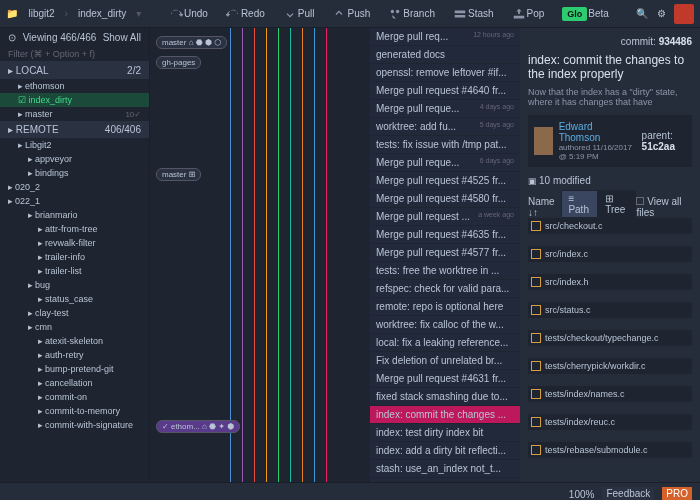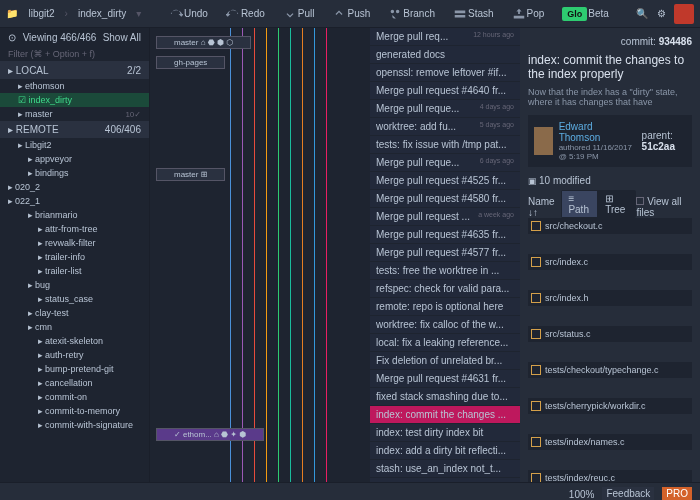--- a/index.html
+++ b/index.html
@@ -17,41 +17,41 @@
 .main{flex:1;display:flex;overflow:hidden}
 .sidebar{width:150px;background:#1e2430;border-right:1px solid #1a1f2a;display:flex;flex-direction:column;overflow-y:auto}
 .sb-head{display:flex;justify-content:space-between;padding:4px 8px;font-size:9px;color:#8a96a8}
 .filter{padding:2px 8px;font-size:9px;color:#667;border-bottom:1px solid #2a3140}
 .section-hdr{display:flex;justify-content:space-between;padding:3px 8px;background:#2a3140;font-size:9px}
 .tree-item{padding:2px 8px;font-size:9px;display:flex;align-items:center;gap:3px;cursor:pointer}
 .tree-item.sel{background:#1b4a3a;color:#3fd98a}
 .tree-item .badge{margin-left:auto;font-size:8px;color:#667}
 .indent1{padding-left:18px}.indent2{padding-left:28px}.indent3{padding-left:38px}
 .graph{width:220px;background:#1e2430;position:relative;overflow:hidden}
-.branch-tag{position:absolute;background:#2a3140;border:1px solid #556;padding:1px 17px;font-size:8px;border-radius:0}
+.branch-tag{position:absolute;background:#2a3140;border:1px solid #556;padding:1px 5px;font-size:8px;border-radius:6px}
 .graph-lines{position:absolute;left:80px;top:0;bottom:0;width:140px}
 .vline{position:absolute;top:0;bottom:0;width:1px}
 .commits{width:150px;background:#22293a;overflow-y:auto}
 .commit-row{padding:3px 6px;font-size:8px;border-bottom:1px solid #1e2430;white-space:nowrap;overflow:hidden;text-overflow:ellipsis;display:flex;justify-content:space-between;cursor:pointer}
 .commit-row.sel{background:#be185d}
 .commit-row .time{color:#667;font-size:7px;margin-left:4px}
 .details{flex:1;background:#262d3a;padding:8px;overflow-y:auto}
 .det-head{display:flex;justify-content:space-between;font-size:9px;color:#8a96a8;margin-bottom:6px}
 .det-title{font-size:12px;color:#d8e0ec;margin-bottom:6px}
 .det-desc{font-size:9px;color:#8a96a8;margin-bottom:8px}
 .author-box{display:flex;align-items:center;gap:6px;padding:6px;background:#1e2430;margin-bottom:8px}
 .author-av{width:28px;height:28px;background:#8a6a4a}
 .author-name{color:#5dade2;font-size:10px}
 .author-date{font-size:8px;color:#8a96a8}
 .parent{margin-left:auto;font-size:8px;color:#8a96a8}
 .file-controls{display:flex;align-items:flex-end;font-size:8px}
 .file-tabs{display:flex;gap:2px;background:#1e2430;padding:1px;border-radius:2px}
 .ftab{padding:2px 6px;cursor:pointer}
 .ftab.active{background:#3a4560}
-.file-list{display:flex;flex-direction:column;gap:20px}
+.file-list{display:flex;flex-direction:column;gap:12px}
 .file-row{display:flex;align-items:center;gap:4px;padding:3px;font-size:9px;background:#1e2430;cursor:pointer}
 .file-icon{width:10px;height:10px;border:1px solid #d4a04a}
 .statusbar{height:18px;background:#262d3a;border-top:1px solid #1a1f2a;display:flex;align-items:flex-end;justify-content:flex-end;gap:8px;padding:0 8px;font-size:8px}
 .pro{background:#d4622a;padding:1px 4px;color:#fff}
 .fb{background:#2a3140;padding:1px 4px}
 .chk{width:8px;height:8px;border:1px solid #667;display:inline-block}
 ::-webkit-scrollbar{width:6px}::-webkit-scrollbar-thumb{background:#3a4560}
 </style>
 </head>
 <body>
@@ -174,21 +174,21 @@
         <div class="vline" style="left: 48px; background: rgb(46, 204, 113);"></div>
         <div class="vline" style="left: 60px; background: rgb(26, 188, 156);"></div>
         <div class="vline" style="left: 72px; background: rgb(230, 126, 34);"></div>
         <div class="vline" style="left: 84px; background: rgb(52, 152, 219);"></div>
         <div class="vline" style="left: 96px; background: rgb(233, 30, 99);"></div>
       </div>
     <div id="gtags">
         <div class="branch-tag" style="top: 8px; left: 6px;">master ⌂ ⬣ ⬢ ⬡</div>
         <div class="branch-tag" style="top: 28px; left: 6px;">gh-pages</div>
         <div class="branch-tag" style="top: 140px; left: 6px;">master ⊞</div>
-        <div class="branch-tag" style="top: 400px; left: 6px; background: rgb(90, 58, 138);">✓ ethom... ⌂ ⬣ ✦ ⬢</div>
+        <div class="branch-tag" style="top: 392px; left: 6px; background: rgb(90, 58, 138);">✓ ethom... ⌂ ⬣ ✦ ⬢</div>
       </div>
   </div>
 
   <div class="commits" id="commit-list">
       <div class="commit-row">
         <span>Merge pull req...</span>
         <span class="time">12 hours ago</span>
       </div>
       <div class="commit-row">
         <span>generated docs</span>
@@ -297,20 +297,21 @@
     </div>
     <div class="file-list" id="file-list">
         <div class="file-row"><span class="file-icon"></span>src/checkout.c</div>
         <div class="file-row"><span class="file-icon"></span>src/index.c</div>
         <div class="file-row"><span class="file-icon"></span>src/index.h</div>
         <div class="file-row"><span class="file-icon"></span>src/status.c</div>
         <div class="file-row"><span class="file-icon"></span>tests/checkout/typechange.c</div>
         <div class="file-row"><span class="file-icon"></span>tests/cherrypick/workdir.c</div>
         <div class="file-row"><span class="file-icon"></span>tests/index/names.c</div>
         <div class="file-row"><span class="file-icon"></span>tests/index/reuc.c</div>
+        <div class="file-row"><span class="file-icon"></span>tests/rebase/submodule.c</div>
       </div>
   </div>
 </div>
 
 <div class="statusbar">
   <span>100%</span>
   <span class="fb">Feedback</span>
   <span class="pro">PRO</span>
 </div>
 

